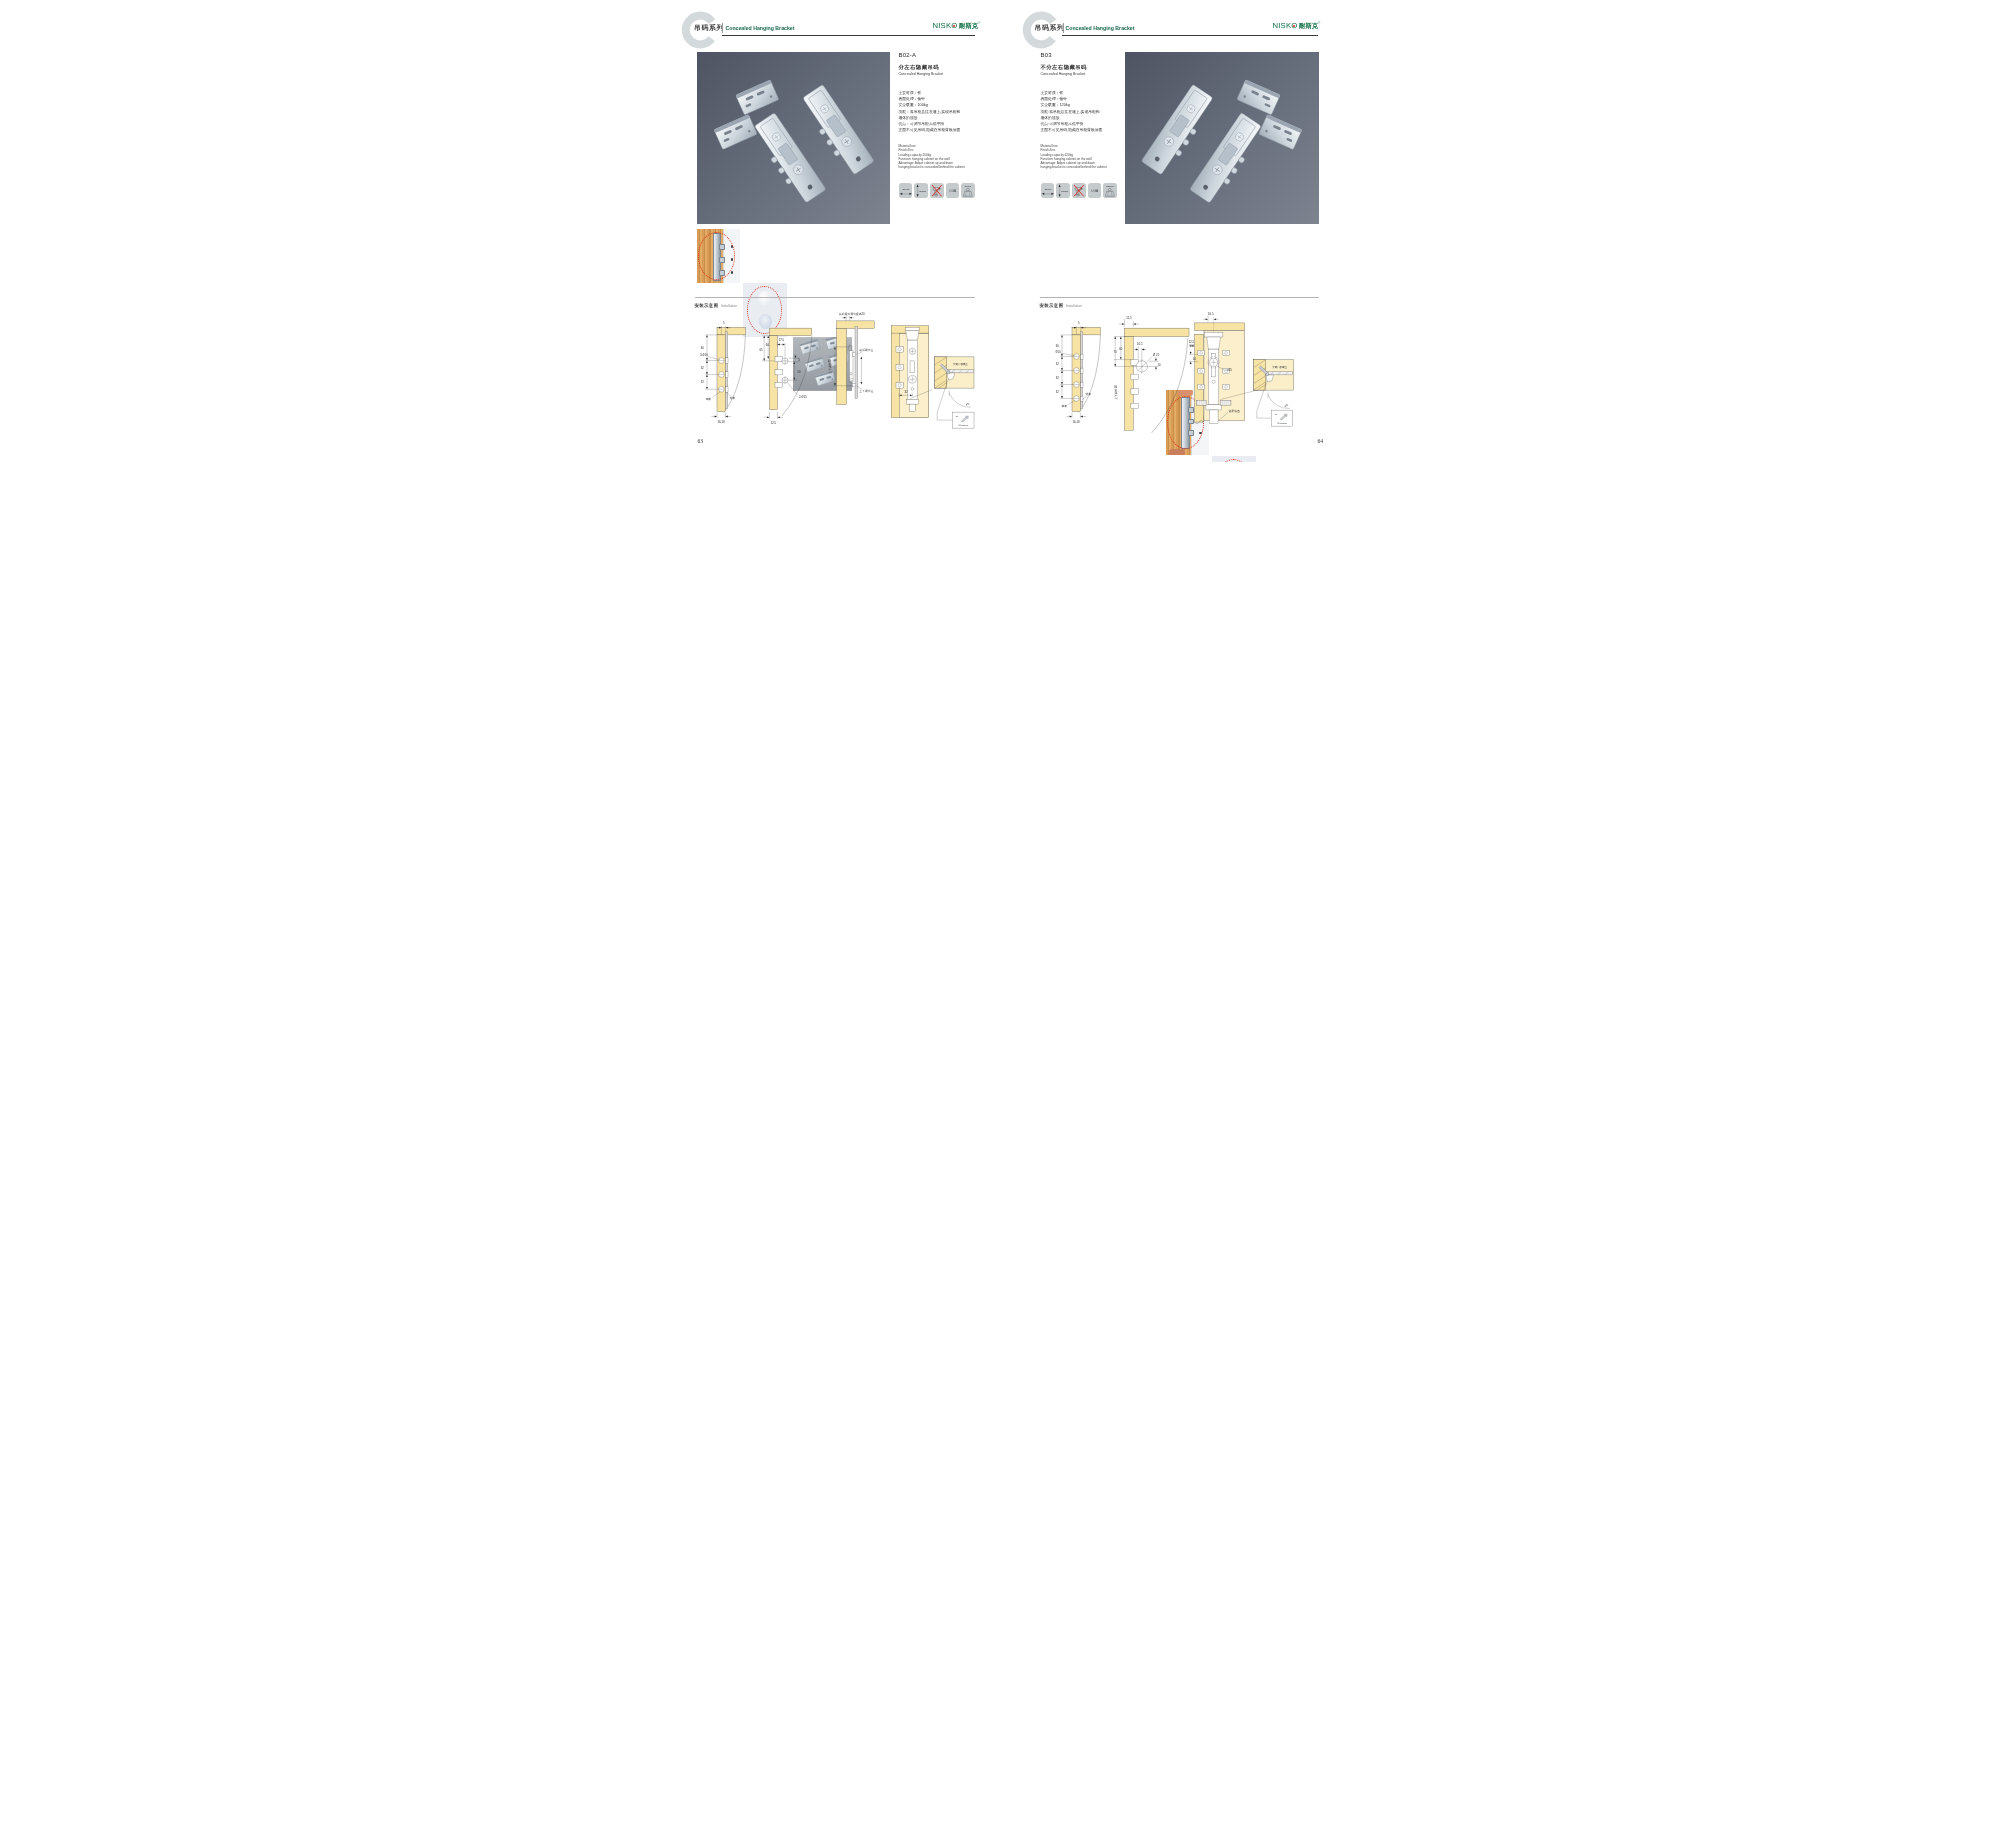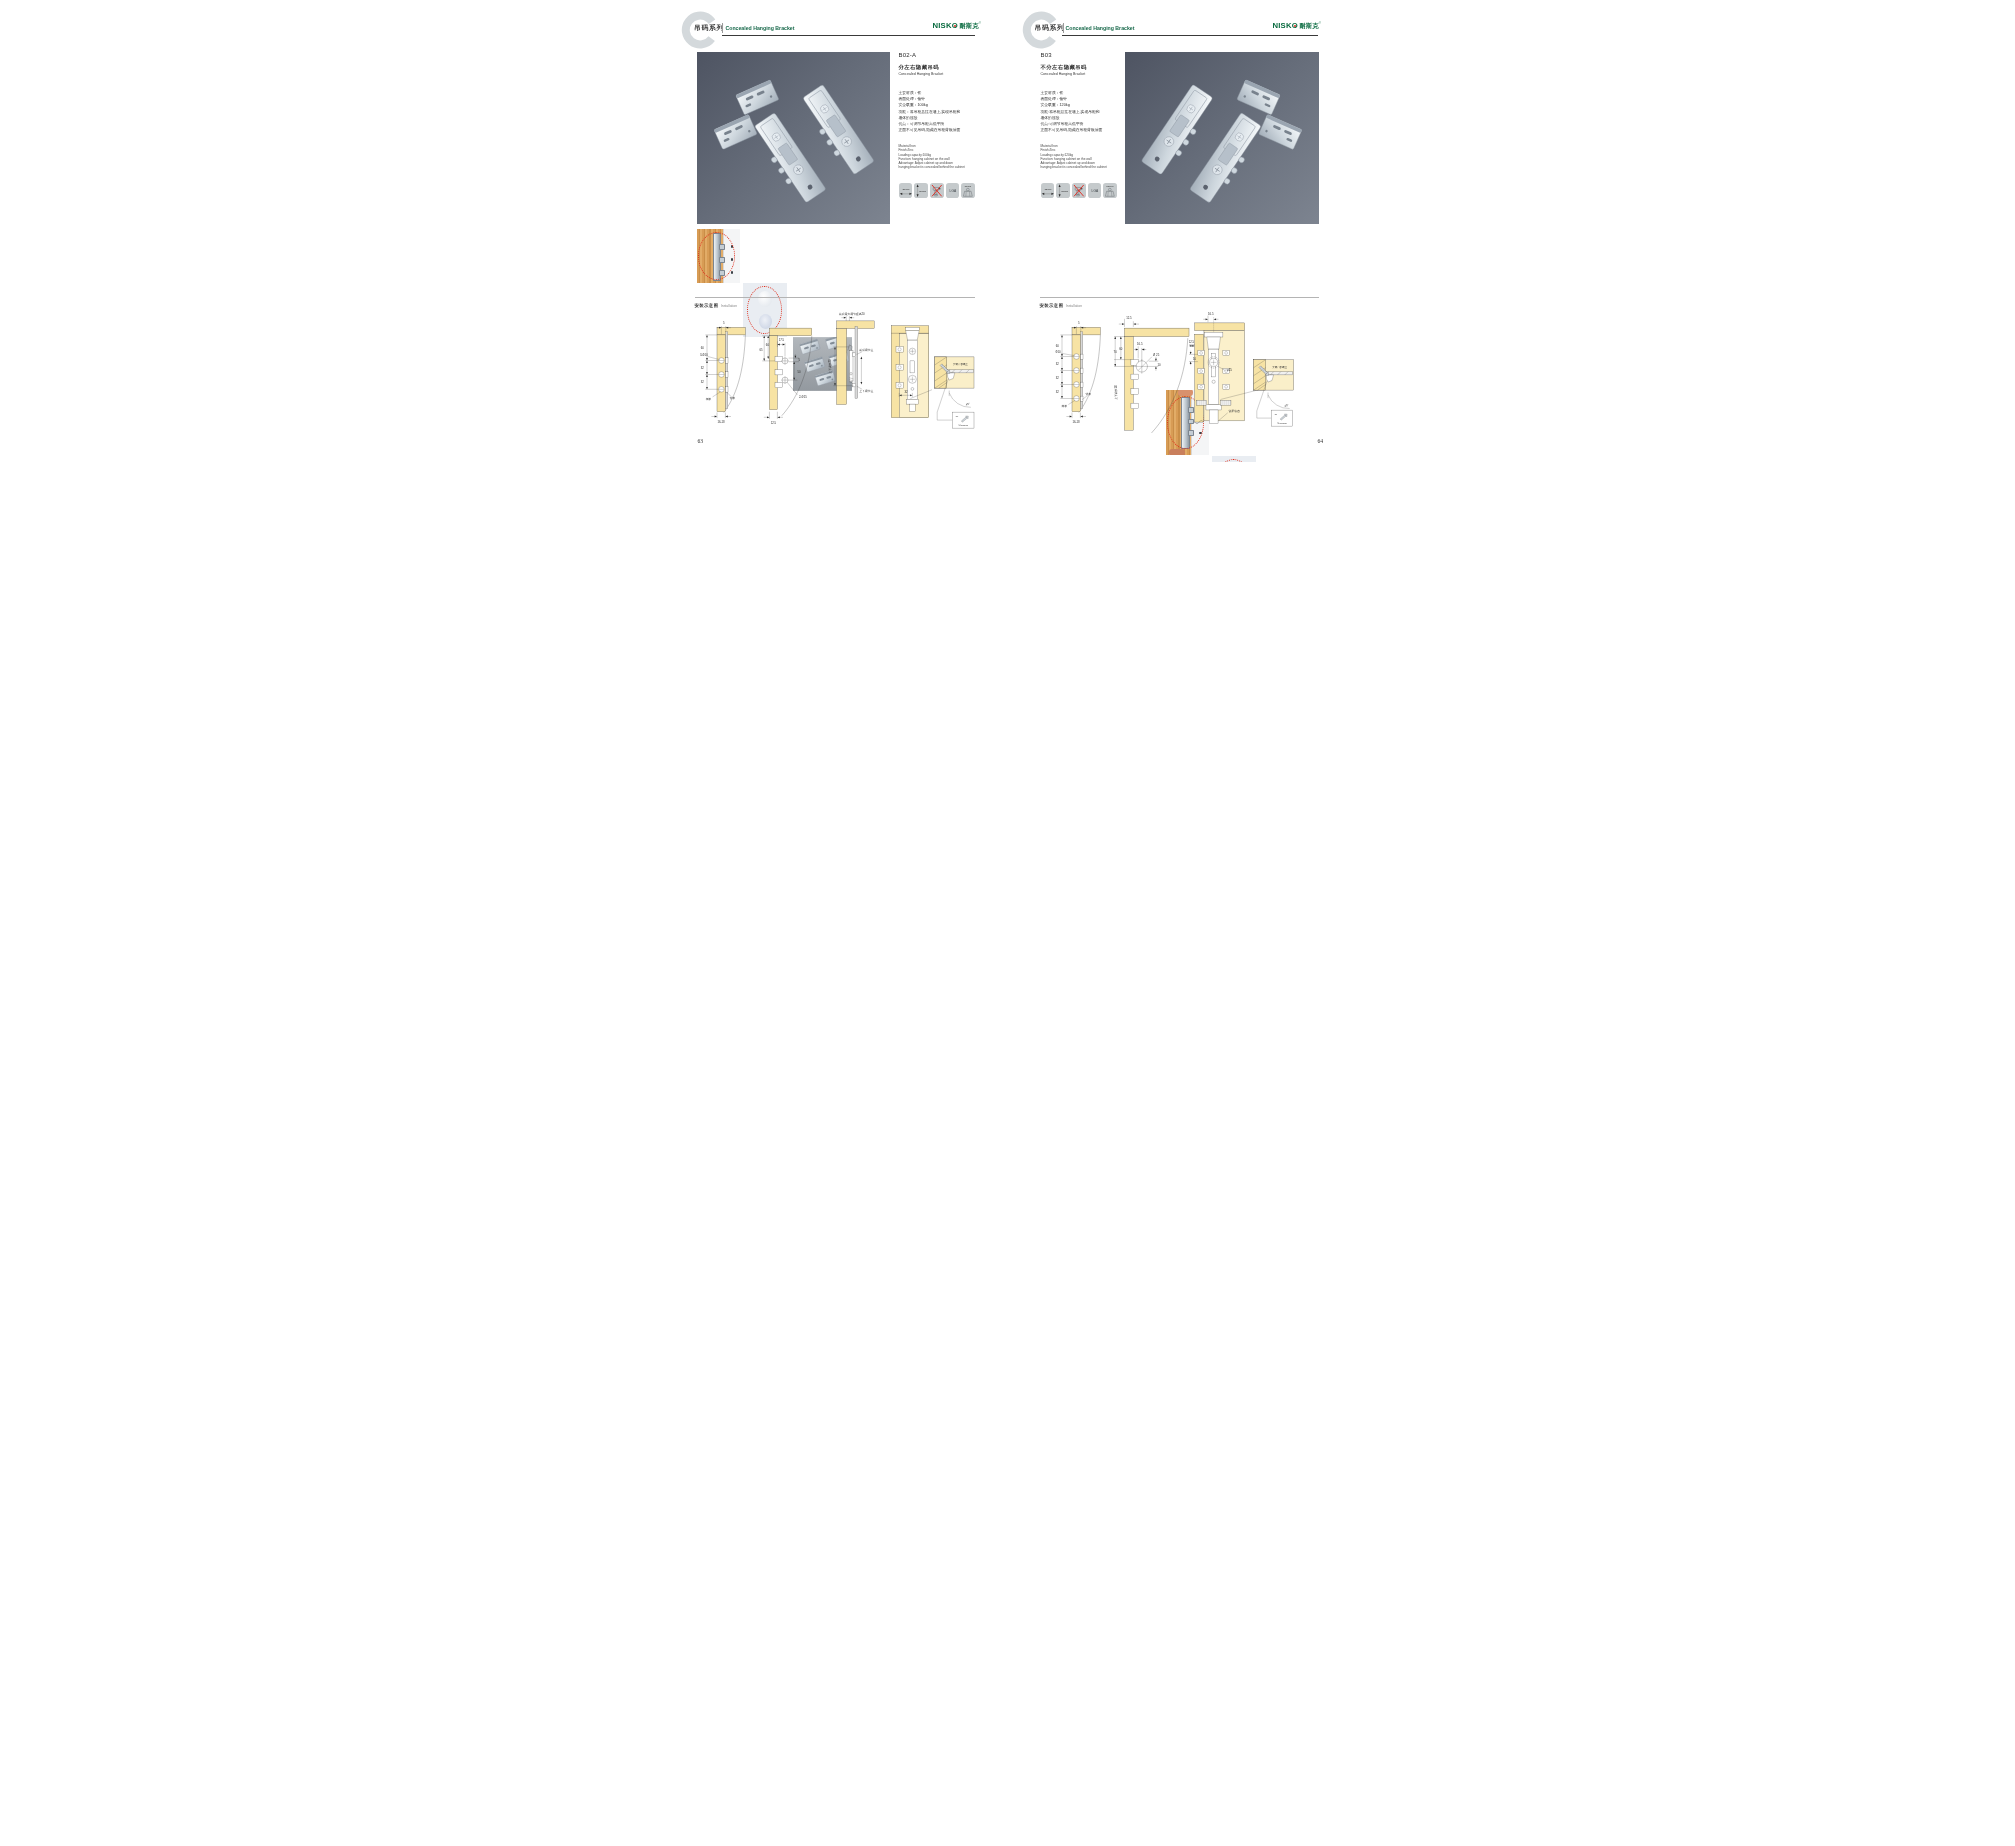--- a/index.html
+++ b/index.html
@@ -6,21 +6,21 @@
   body{font-family:"Liberation Sans","DejaVu Sans",sans-serif;color:#2f2f2f}
   .page{position:relative;width:676px;height:462px;background:#fff;overflow:hidden;margin:0 auto}
   .abs{position:absolute}
   svg text{font-family:"Liberation Sans","DejaVu Sans",sans-serif}
   .series-cn{font-size:6.9px;font-weight:700;color:#3a3a3a;letter-spacing:0.6px}
   .series-en{font-size:5.2px;font-weight:600;color:#17684a}
   .vline{width:0.4px;height:9.7px;background:#9a9a9a}
   .hrule{height:0.8px;background:#3a3a3a}
   .inst-divider{height:0.4px;background:#b4b4b4}
   .brand{white-space:nowrap}
-  .brand .latin{font-size:7.7px;font-weight:700;color:#0a6b40;letter-spacing:0.2px}
+  .brand .latin{font-size:7.7px;font-weight:400;color:#0a6b40;letter-spacing:0.2px}
   .brand .cn{font-size:6.4px;font-weight:800;color:#0a6b40;margin-left:1.6px}
   .brand .reg{font-size:2.8px;vertical-align:top;color:#0a6b40}
   .o-wrap{position:relative;display:inline-block}
   .o-dot{position:absolute;left:50%;top:54%;width:2px;height:2px;margin:-1px 0 0 -1px;background:#d42a1e;border-radius:50%}
   .code{font-size:6px;color:#2f2f2f;letter-spacing:0.2px}
   .title-cn{font-size:5.4px;font-weight:700;color:#2e2e2e;letter-spacing:0.4px}
   .title-en{font-size:3.6px;color:#3a3a3a}
   .specs-cn div{font-size:3.8px;line-height:6.2px;color:#2f2f2f}
   .specs-en div{font-size:3.1px;line-height:4.3px;color:#4a4a4a}
   .icons-row{display:flex;gap:2px}

